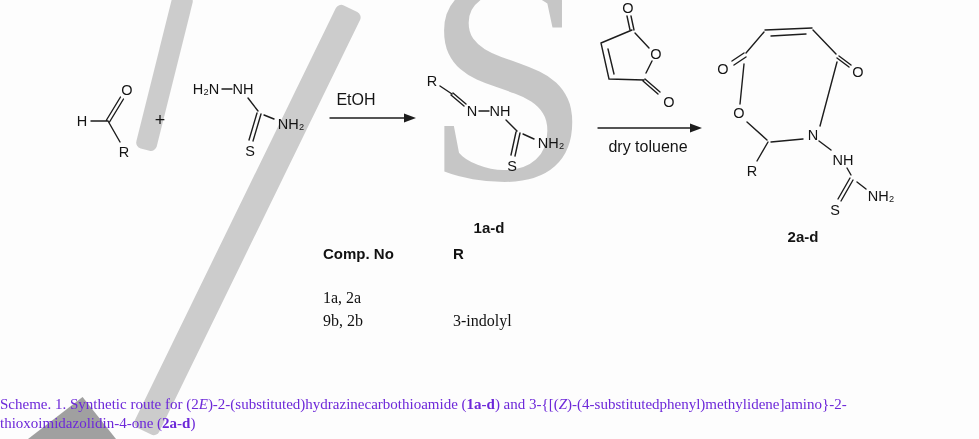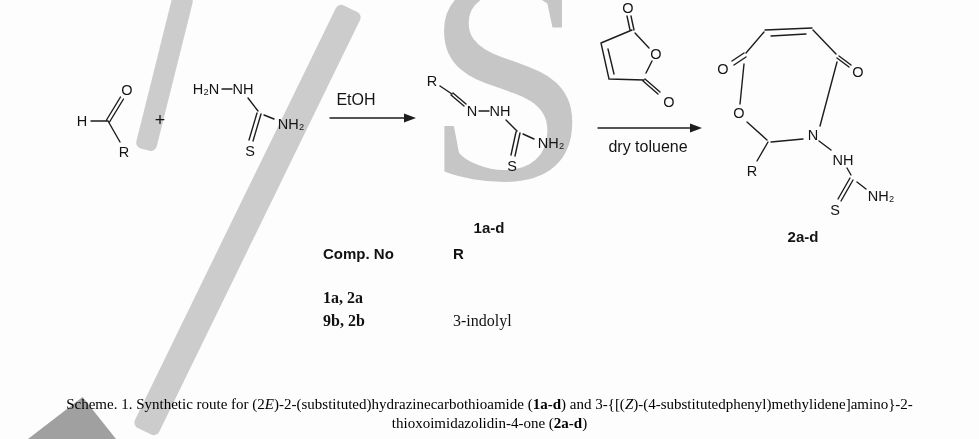--- a/index.html
+++ b/index.html
@@ -48,28 +48,28 @@
     display:flex; height:20px; margin-bottom:22px;
     font-weight:bold; font-size:15px;
     font-family:"Liberation Sans","DejaVu Sans",sans-serif;
   }
   .t-row {
     display:flex; height:22.5px; align-items:center;
     font-family:"Liberation Serif","DejaVu Serif",serif;
     font-size:16px;
   }
   .c1 { width:130px; }
-  .comp { font-weight:bold; }
+  .comp { font-weight:normal; }
 
   
   .caption {
     position:absolute; left:0; right:0; top:395px; z-index:2;
-    text-align:center; white-space:nowrap;
+    text-align:left; white-space:nowrap;
     font-family:"Liberation Serif","DejaVu Serif",serif;
-    font-size:15px; line-height:19px; color:#000000;
+    font-size:15px; line-height:19px; color:#6d28d9;
   }
 </style>
 </head>
 <body>
 
 <div class="watermark">
   <div class="wm-stroke wm-a"></div>
   <div class="wm-stroke wm-b"></div>
   <span class="wm-letter">S</span>
   <div class="wm-corner"></div>

